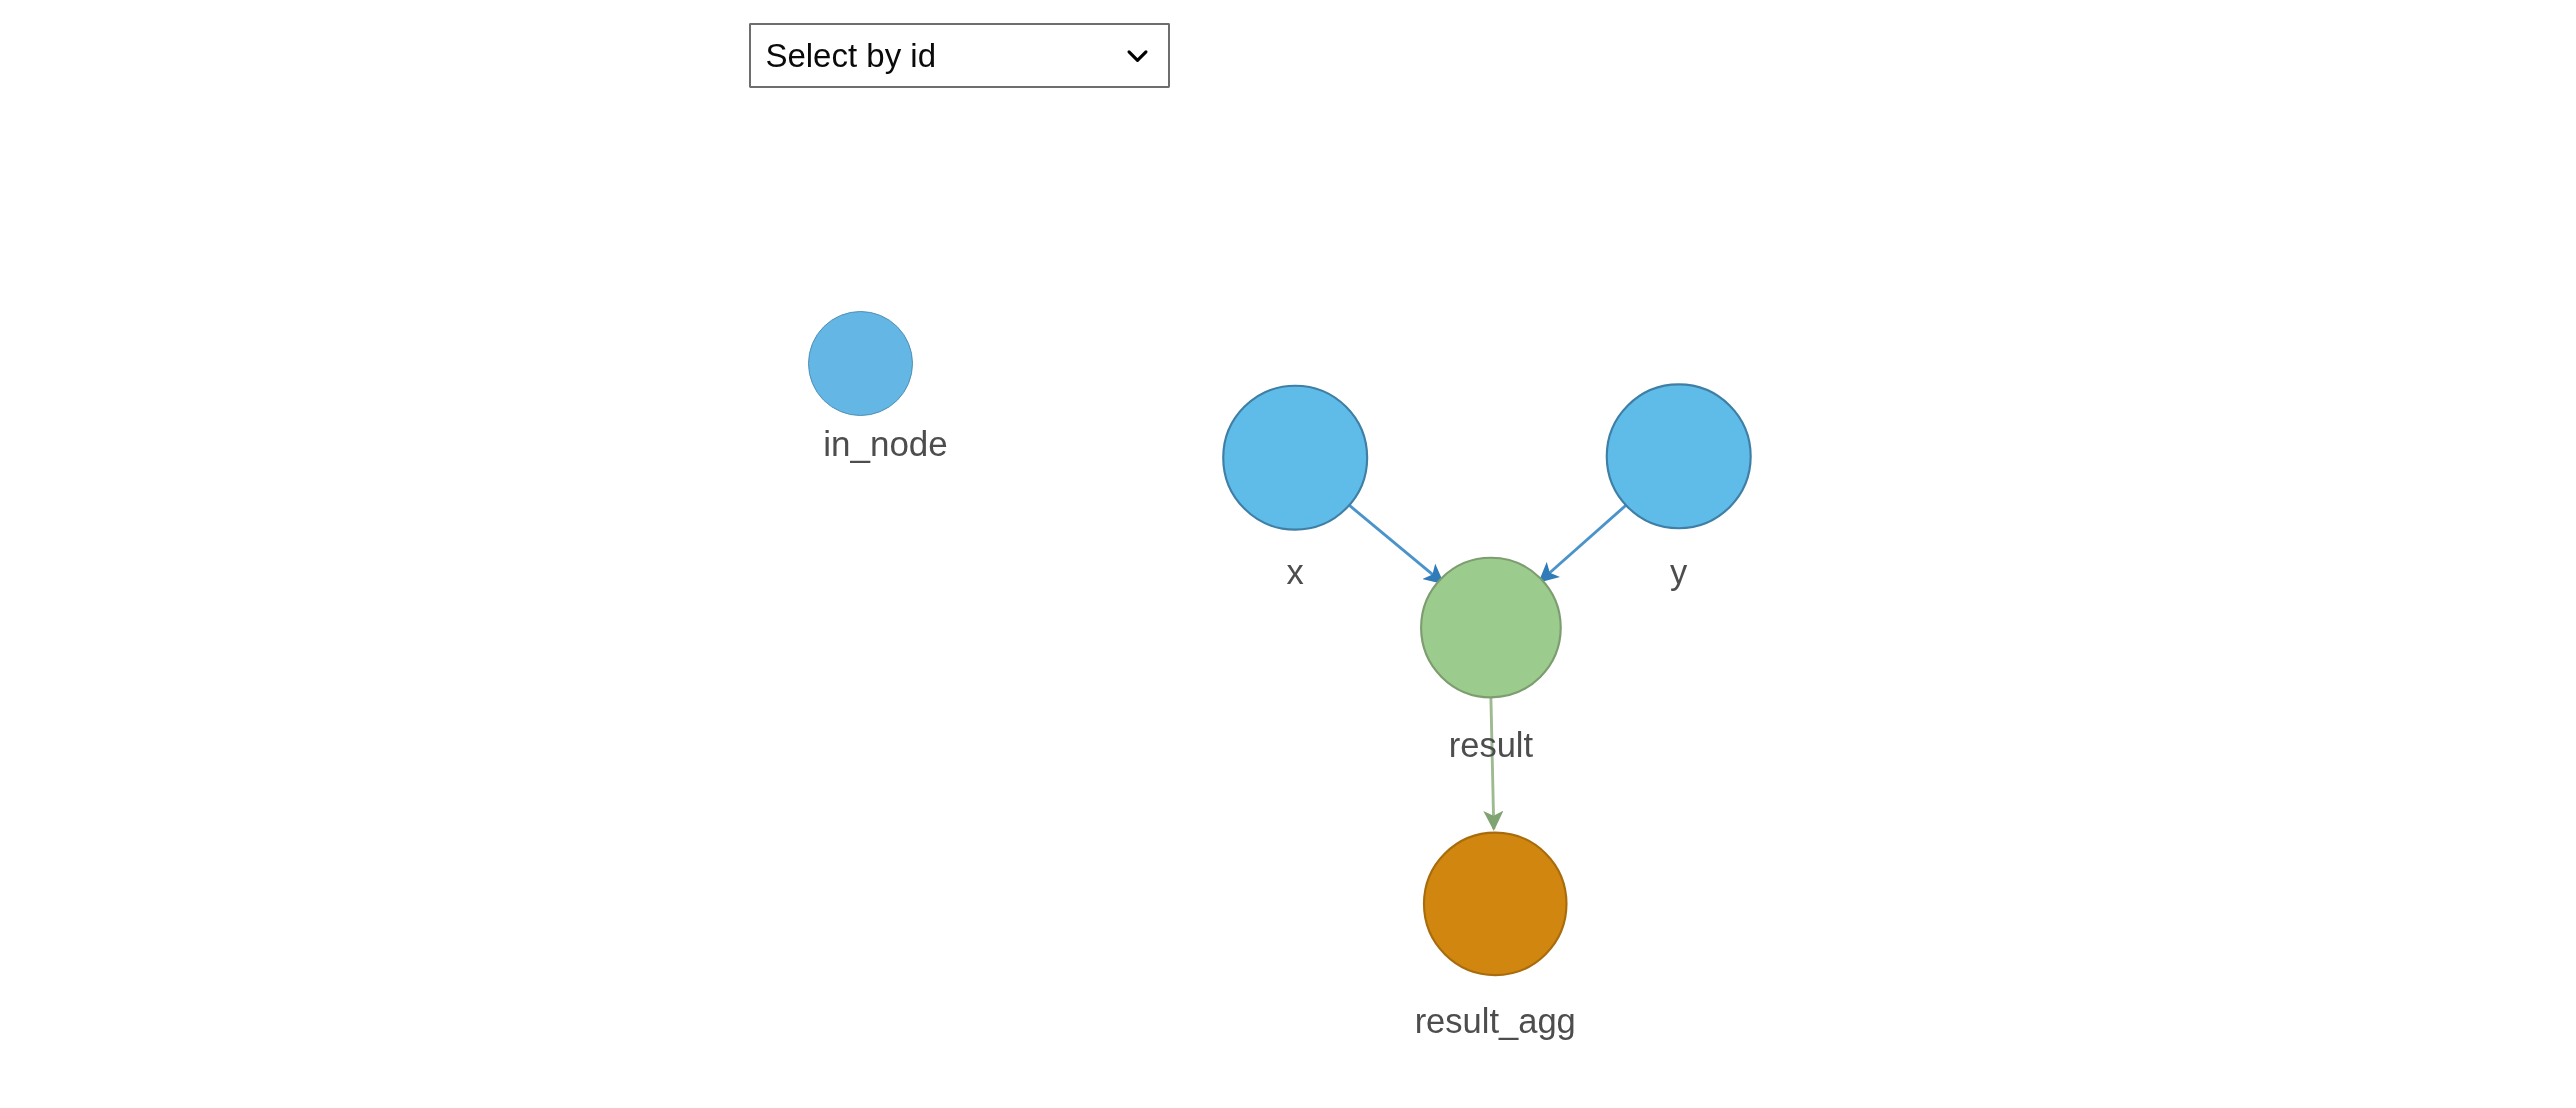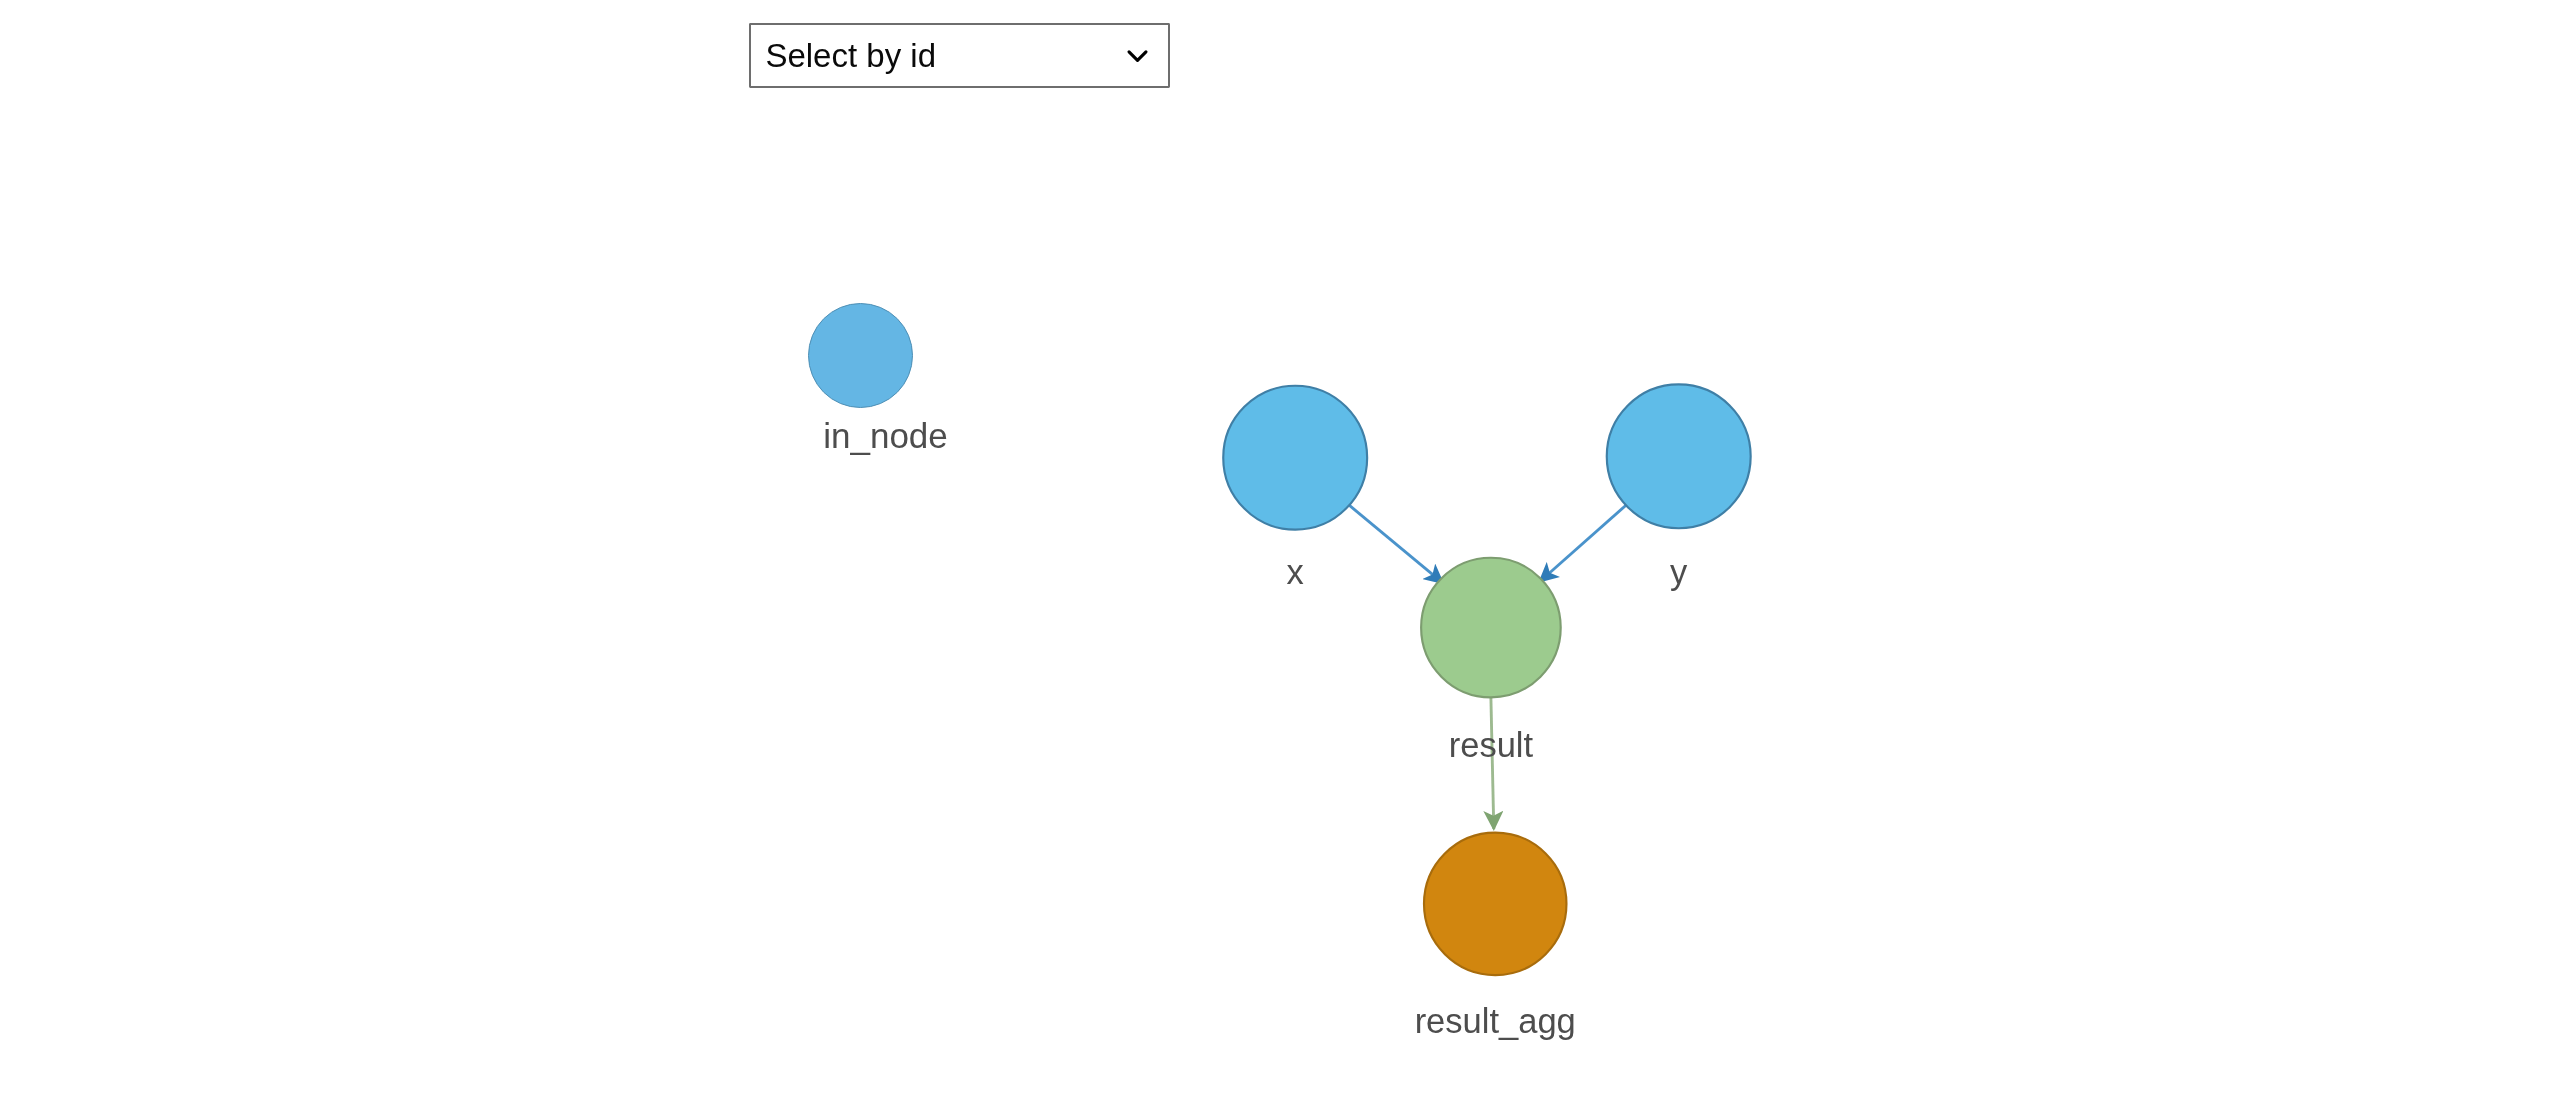--- a/index.html
+++ b/index.html
@@ -49,21 +49,21 @@
     width: 29px;
     height: 29px;
     flex: 0 0 auto;
     display: block;
   }
 
   
   .legend {
     position: absolute;
     left: 763px;
-    top: 294px;
+    top: 302px;
     width: 245px;
   }
   .legend-item {
     position: relative;
     height: 140px;
   }
   .legend-swatch {
     position: absolute;
     left: 45px;
     top: 8.6px;

